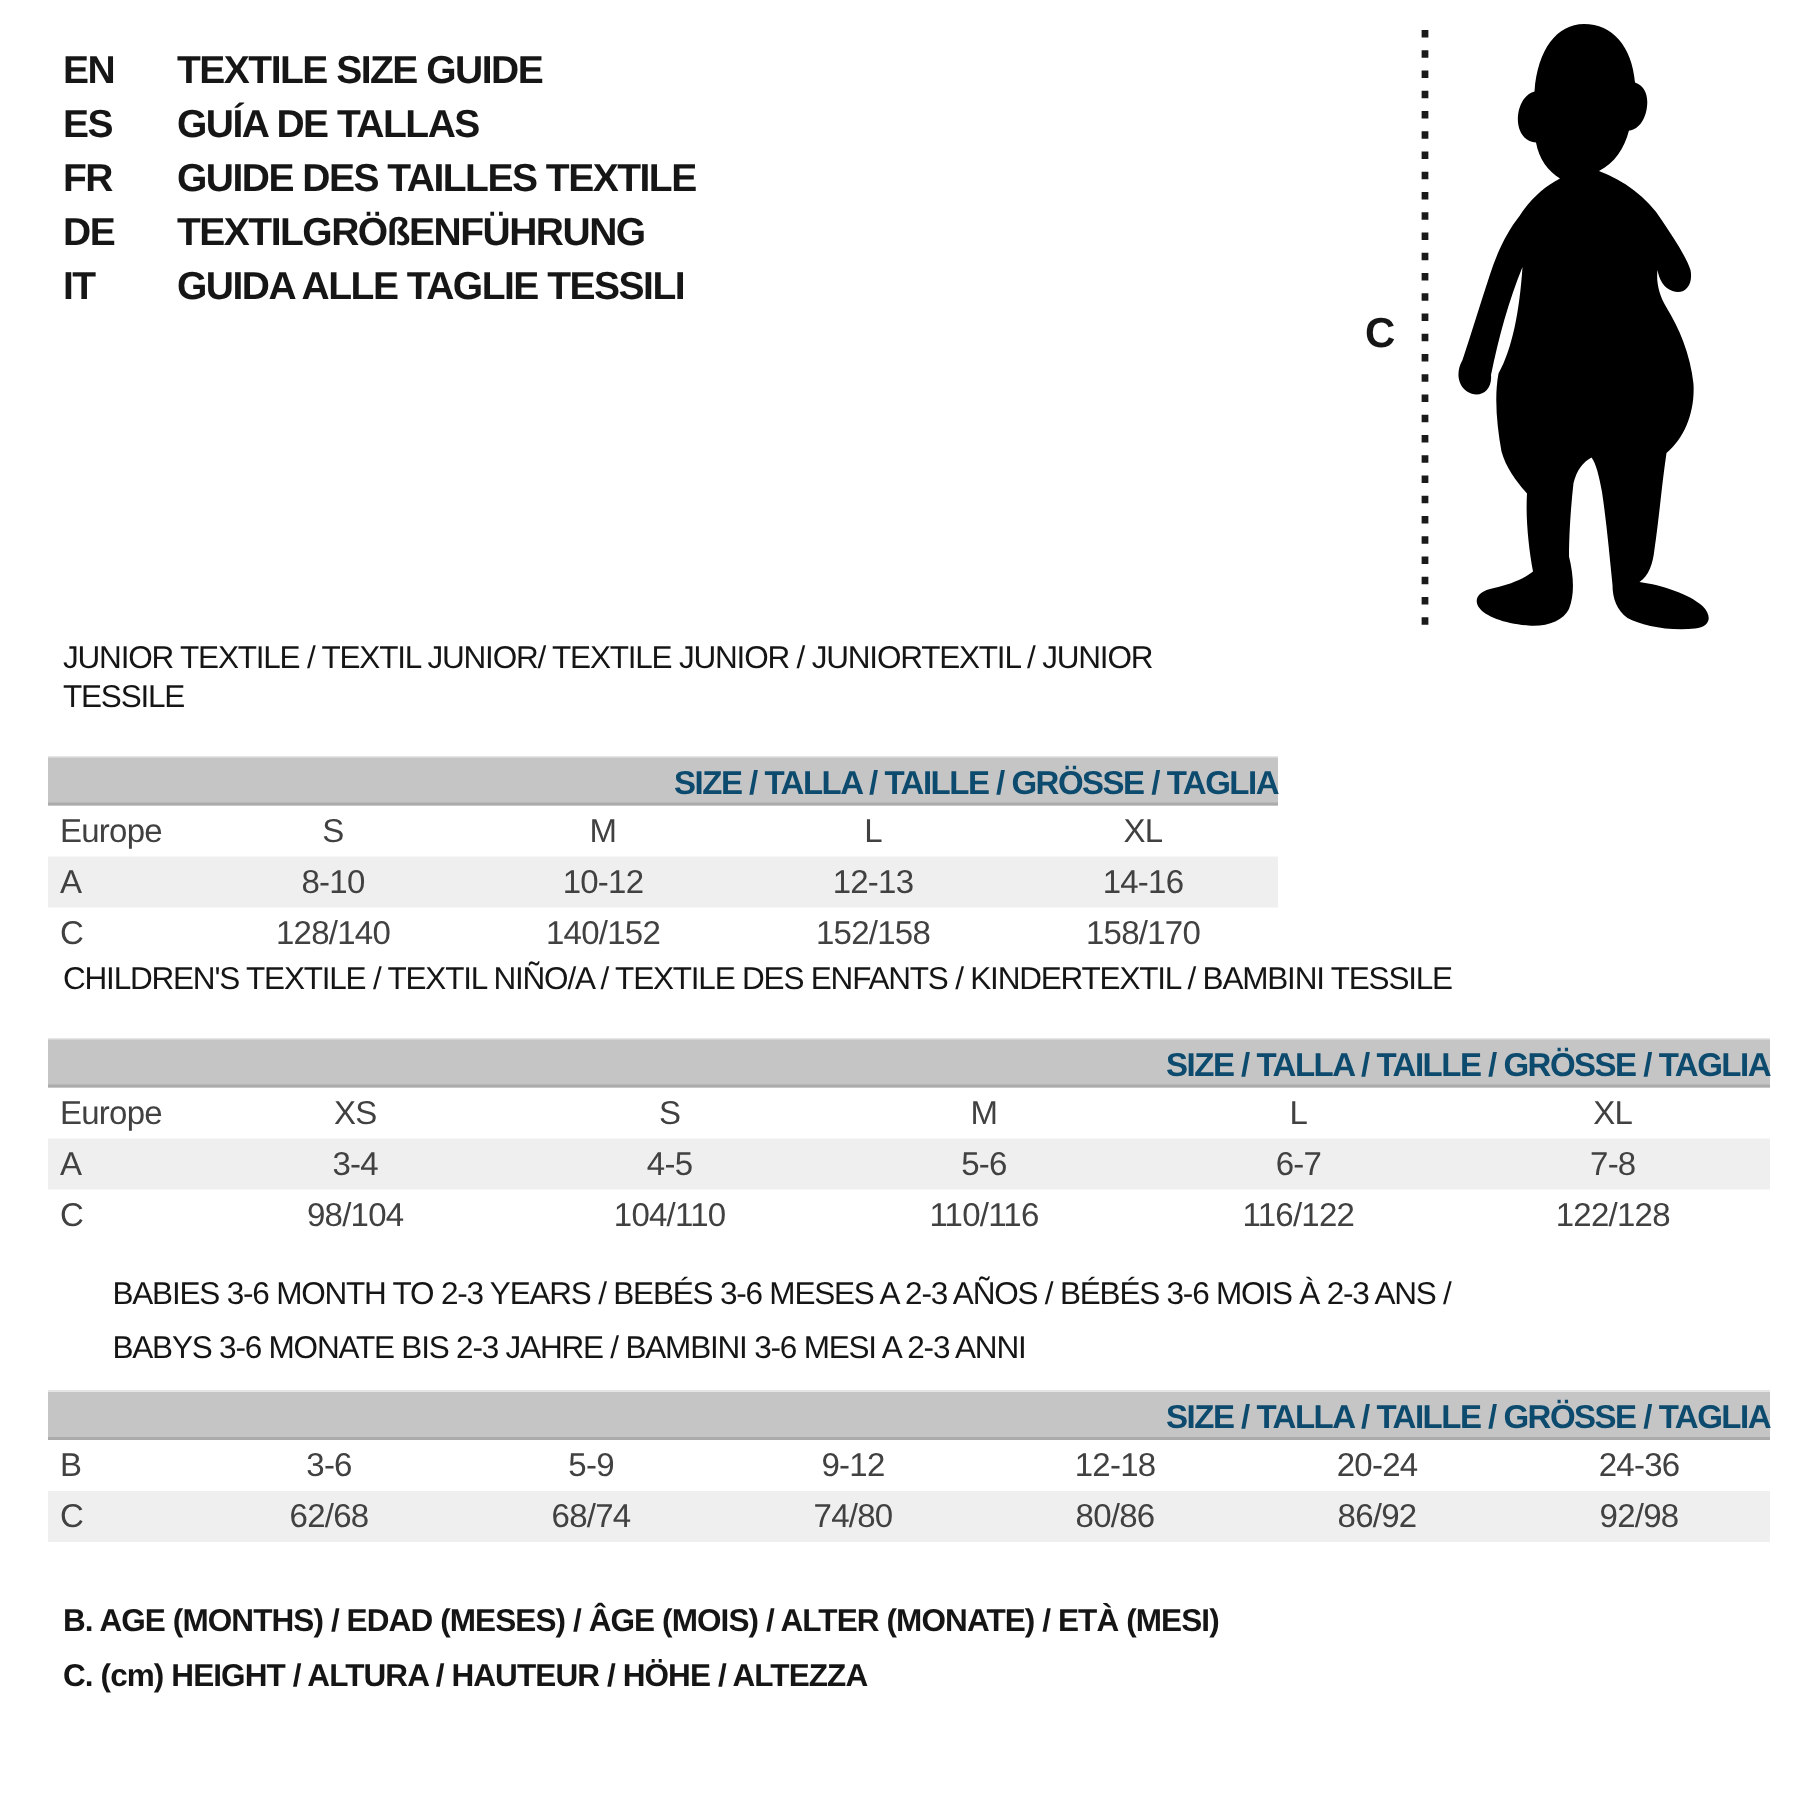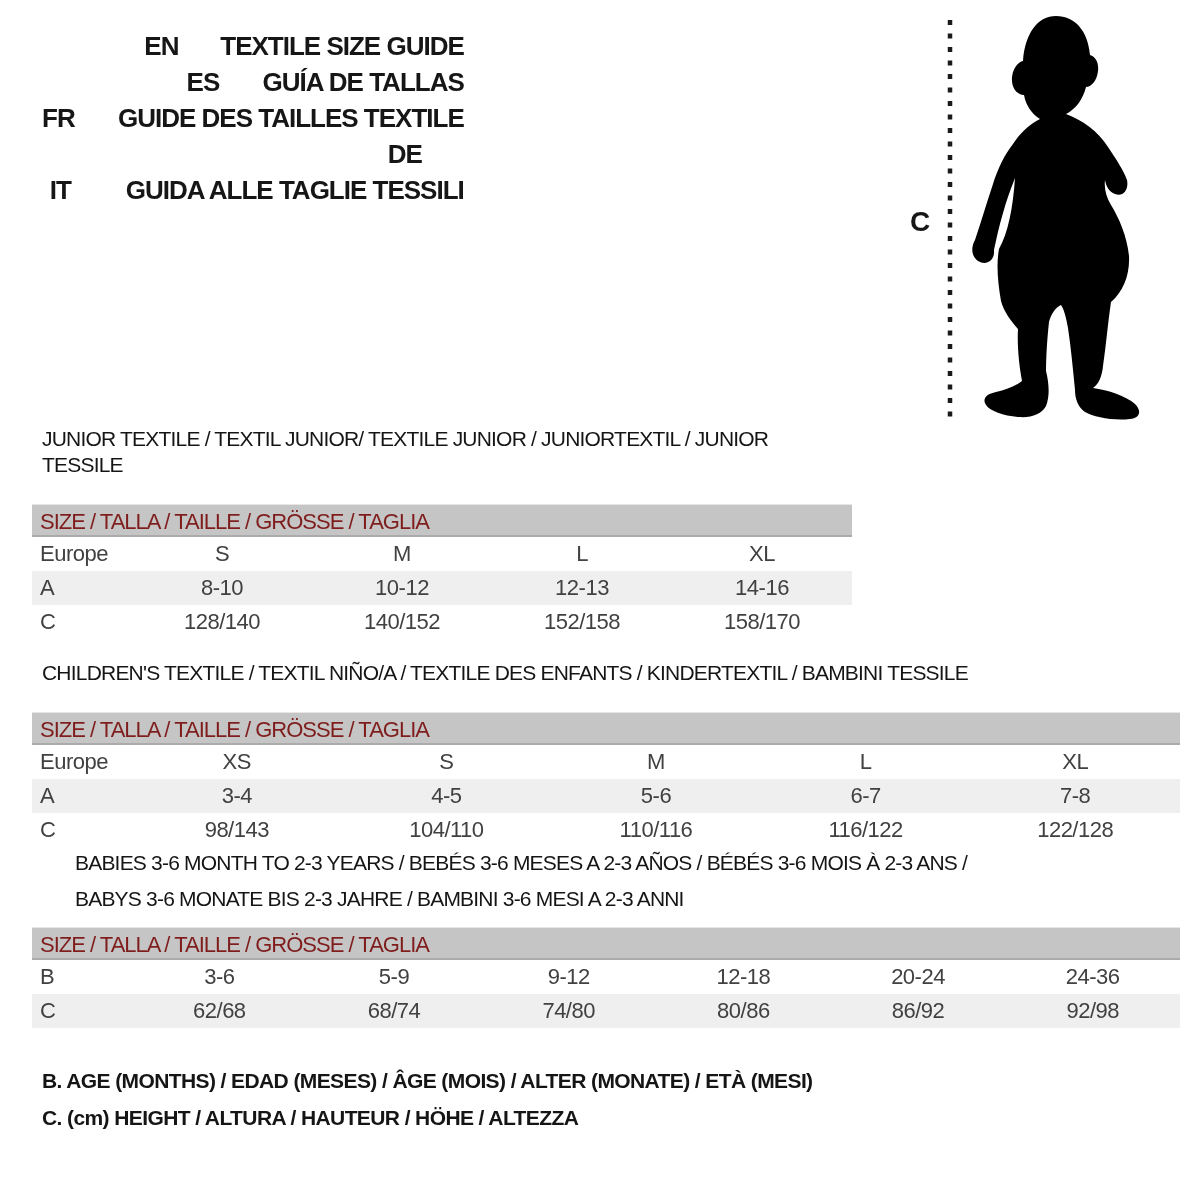--- a/index.html
+++ b/index.html
@@ -15,36 +15,35 @@
 
   
   .lang-block { position: absolute; left: 42px; top: 28px; }
   .lang-row {
     display: flex;
     font-weight: bold;
     font-size: 26px;
     letter-spacing: -1px;
     line-height: 36px;
     color: #161616;
-    justify-content: flex-end;
   }
   .lang-code { width: 76px; flex: 0 0 76px; }
 
   
   .figure { position: absolute; left: 900px; top: 10px; width: 255px; height: 418px; }
   .figure .measure-label {
     position: absolute; left: 10px; top: 196px;
     font-size: 28px; font-weight: bold; letter-spacing: -1px; color: #161616;
   }
   .figure svg { position: absolute; left: 0; top: 0; }
 
   
   .size-section { position: absolute; left: 32px; }
   #sec-junior   { top: 426px; width: 820px; }
-  #sec-children { top: 660px; width: 1148px; }
+  #sec-children { top: 640px; width: 1148px; }
   #sec-babies   { top: 845px; width: 1148px; }
 
   .sec-heading {
     margin: 0 0 0 10px;
     font-size: 21px;
     font-weight: normal;
     letter-spacing: -0.8px;
     line-height: 26px;
     color: #151515;
   }
@@ -52,23 +51,24 @@
 
   .tbl { margin-top: 26px; }
   #sec-babies .tbl { margin-top: 10px; }
 
   .tbl-header {
     height: 33px; line-height: 33px;
     padding-left: 8px;
     background: #c5c5c5;
     border-top: 1px solid #e6e6e6;
     border-bottom: 2px solid #ababab;
-    font-size: 22px; font-weight: normal; letter-spacing: -1px;
-    color: #7f1d1d;
+    font-size: 22px; font-weight: bold; letter-spacing: -1px;
+    color: #0c4a6e;
     box-sizing: border-box;
+    text-align: right;
   }
   .tbl-row {
     display: flex;
     height: 34px;
     align-items: center;
     font-size: 22px;
     letter-spacing: -0.5px;
     color: #414141;
   }
   .tbl-row.shaded { background: #efefef; }
@@ -96,20 +96,21 @@
     <div class="lang-row">
       <span class="lang-code">ES</span>
       <span class="lang-title">GUÍA DE TALLAS</span>
     </div>
     <div class="lang-row">
       <span class="lang-code">FR</span>
       <span class="lang-title">GUIDE DES TAILLES TEXTILE</span>
     </div>
     <div class="lang-row">
       <span class="lang-code">DE</span>
+      <span class="lang-title">TEXTILGRÖßENFÜHRUNG</span>
     </div>
     <div class="lang-row">
       <span class="lang-code">IT</span>
       <span class="lang-title">GUIDA ALLE TAGLIE TESSILI</span>
     </div>
   </div>
 
 <div class="figure">
   <span class="measure-label">C</span>
   <svg width="255" height="418" viewBox="0 0 255 418" aria-hidden="true">
@@ -212,21 +213,21 @@
         <div class="tbl-row shaded">
           <span class="row-label">A</span>
           <span class="row-cell">3-4</span>
           <span class="row-cell">4-5</span>
           <span class="row-cell">5-6</span>
           <span class="row-cell">6-7</span>
           <span class="row-cell">7-8</span>
         </div>
         <div class="tbl-row">
           <span class="row-label">C</span>
-          <span class="row-cell">98/143</span>
+          <span class="row-cell">98/104</span>
           <span class="row-cell">104/110</span>
           <span class="row-cell">110/116</span>
           <span class="row-cell">116/122</span>
           <span class="row-cell">122/128</span>
         </div>
       </div>
   </div>
 </section>
 
 <section class="size-section" id="sec-babies">

